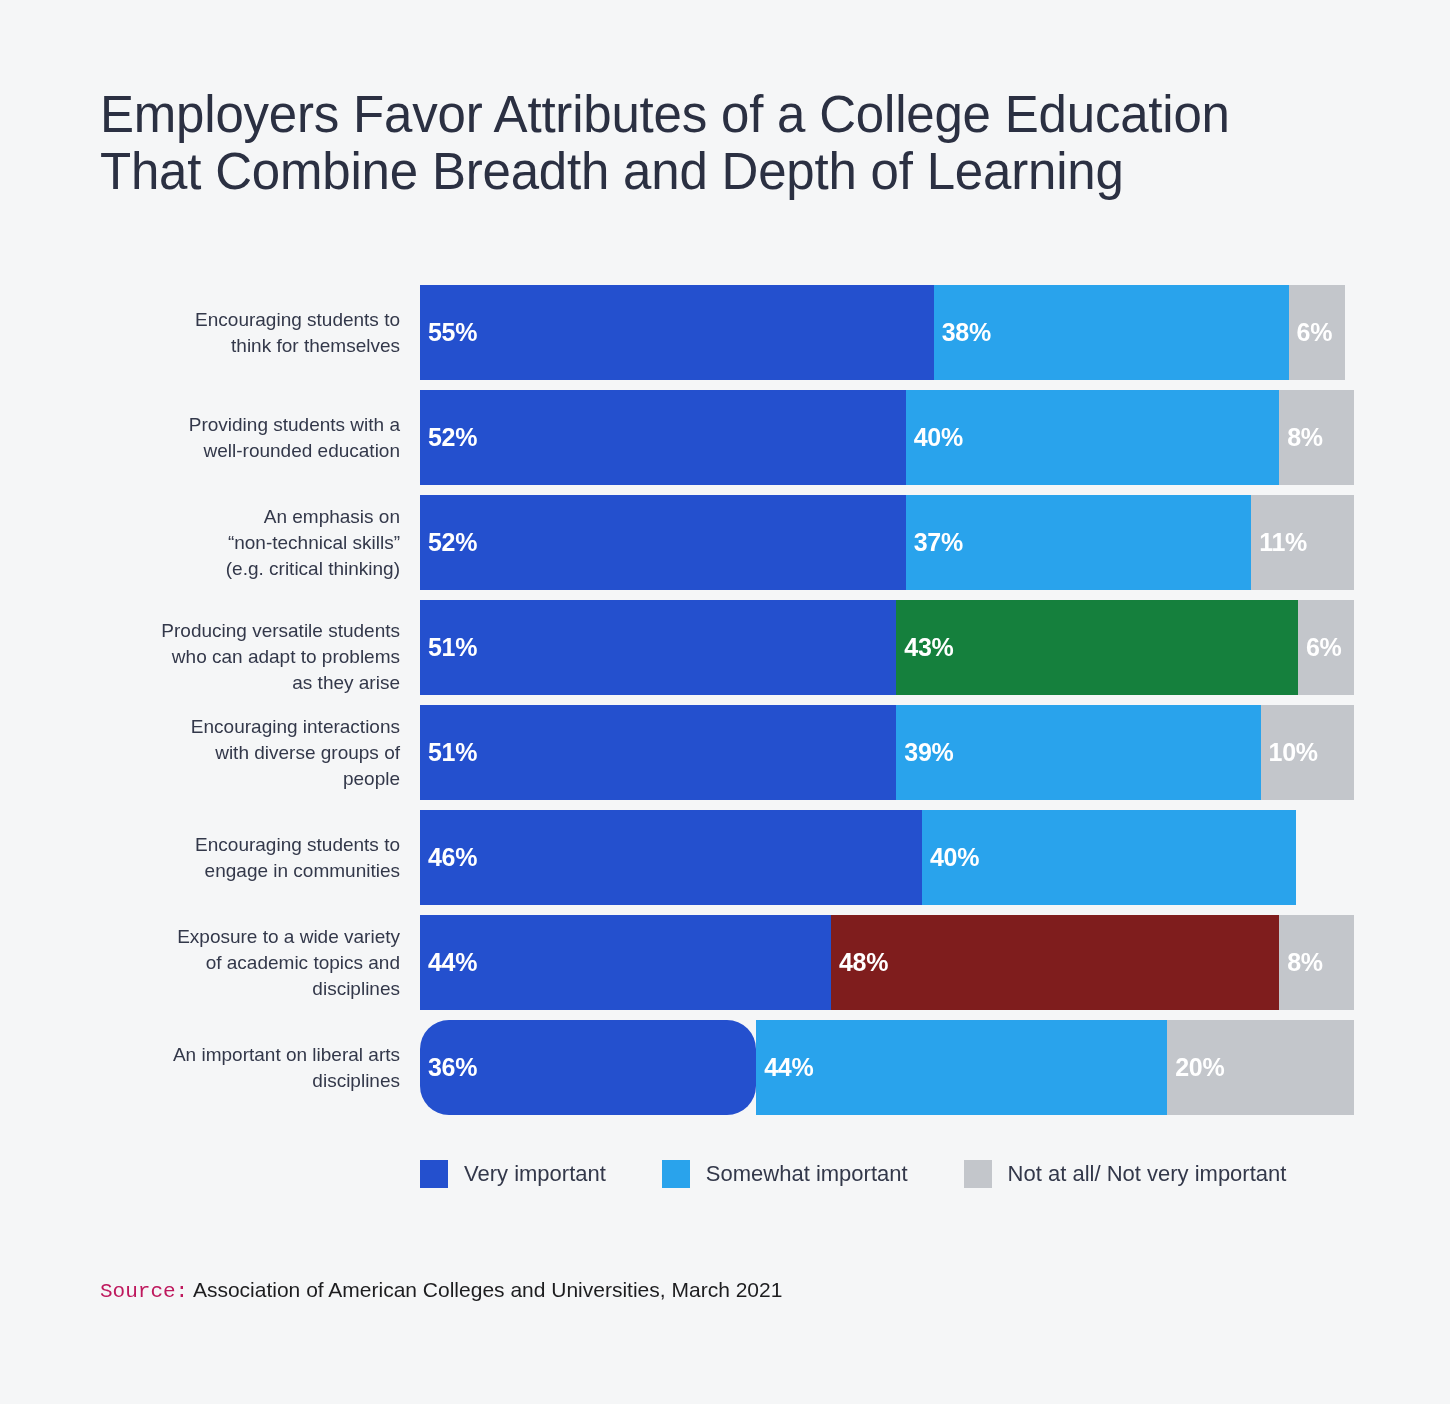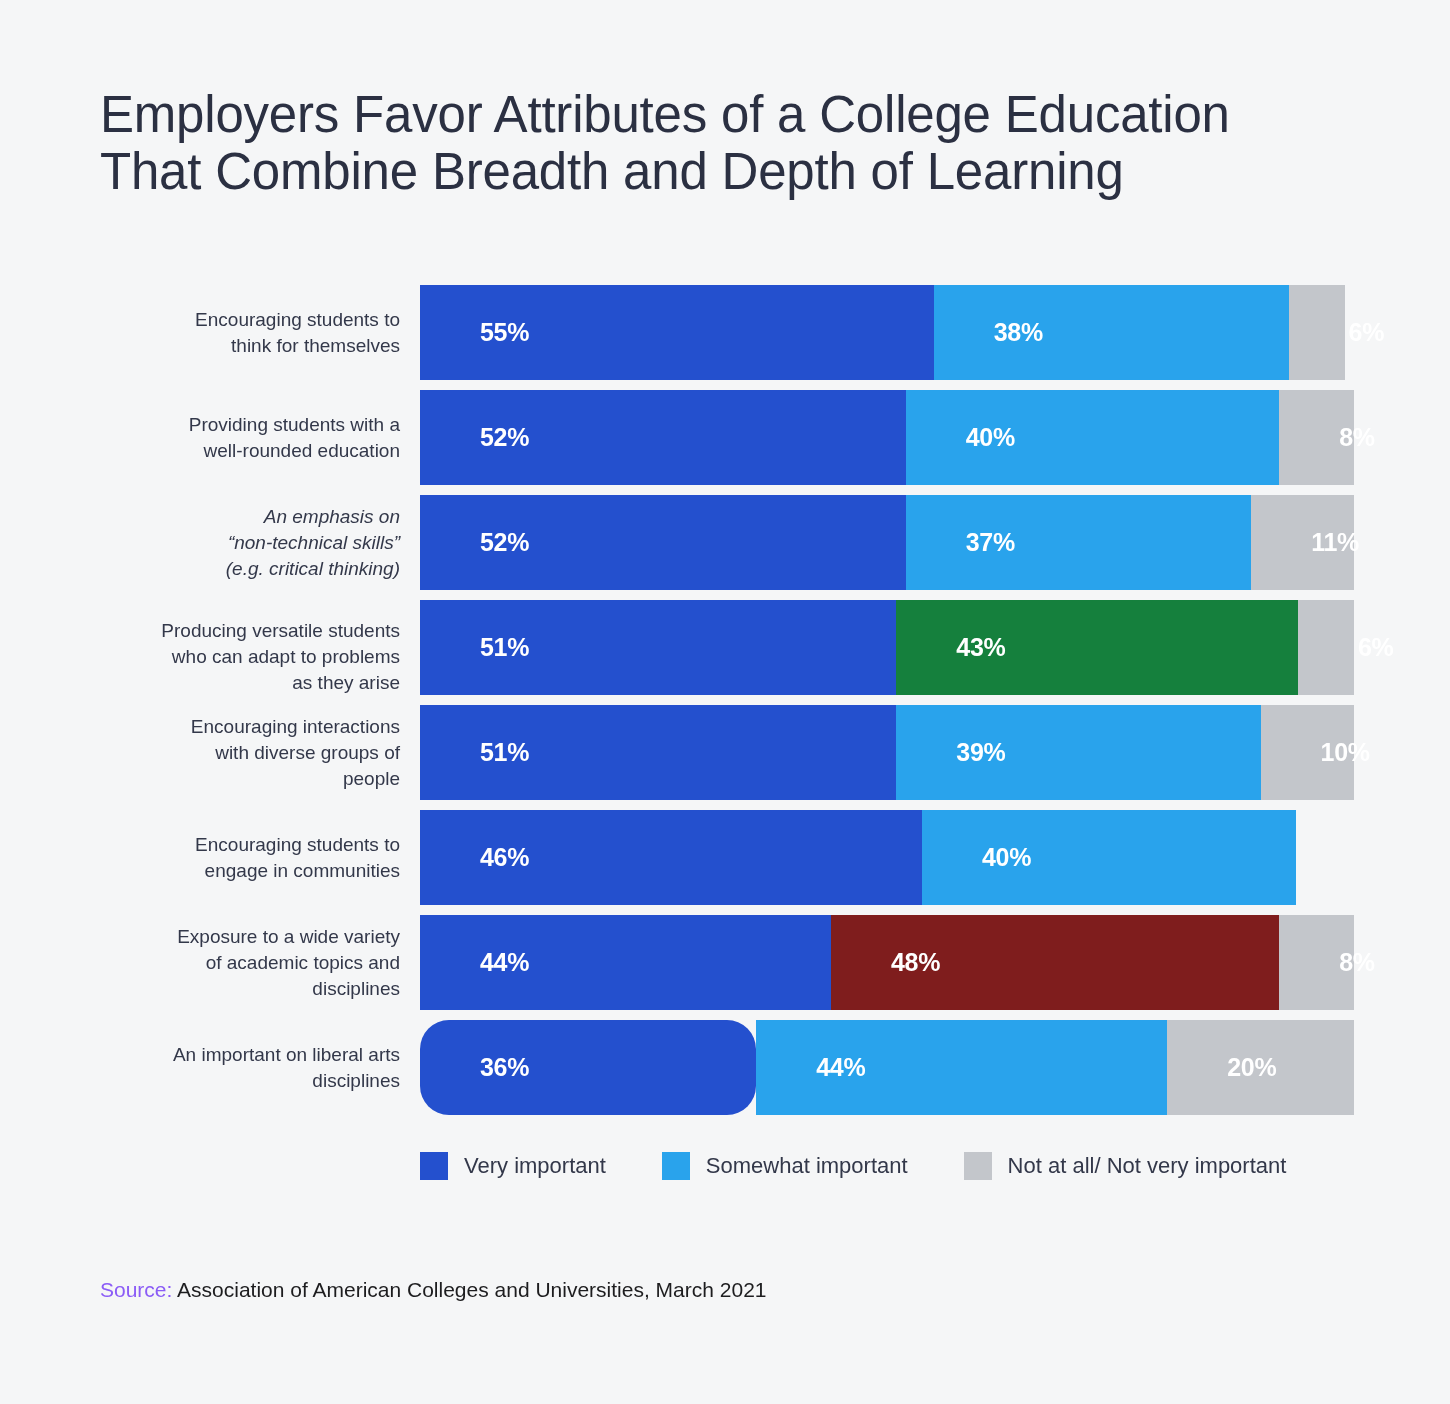--- a/index.html
+++ b/index.html
@@ -63,35 +63,34 @@
   .seg {
     height: 95px;
     display: flex;
     align-items: center;
     box-sizing: border-box;
   }
   .seg span {
     color: #ffffff;
     font-size: 25px;
     font-weight: 700;
-    padding-left: 16px;
+    padding-left: 8px;
     white-space: nowrap;
     letter-spacing: -0.3px;
-    margin-left: 44px;
   }
   .seg-0 { background: #2450ce; }
   .seg-1 { background: #29a3ec; }
   .seg-2 { background: #c3c6cb; }
 
   .legend {
     position: absolute;
     left: 420px;
     top: 1152px;
     display: flex;
-    align-items: flex-start;
+    align-items: flex-end;
     height: 36px;
   }
   .legend-item {
     display: flex;
     align-items: center;
     margin-right: 56px;
   }
   .legend-swatch {
     width: 28px;
     height: 28px;
@@ -104,21 +103,22 @@
     white-space: nowrap;
   }
   .source {
     position: absolute;
     left: 100px;
     top: 1278px;
     font-size: 21px;
     white-space: nowrap;
   }
   .source-label {
-    color: #8b5cf6;
+    color: #be185d;
+    font-family: Liberation Mono, monospace;
   }
   .source-value {
     color: #1d1d1f;
   }
 </style>
 </head>
 <body>
 
 <div class="page">
 
@@ -153,21 +153,21 @@
           </div>
           <div class="seg seg-1" style="width: 373.6px; background: rgb(41, 163, 236);">
             <span>40%</span>
           </div>
           <div class="seg seg-2" style="width: 74.72px; background: rgb(195, 198, 203);">
             <span>8%</span>
           </div>
         </div>
       </div>
       <div class="row" style="top: 495px; height: 95px;">
-        <div class="cat-label" style="top: 9px; font-style: italic;">
+        <div class="cat-label" style="top: 9px;">
           <div>An emphasis on</div>
           <div>“non-technical skills”</div>
           <div>(e.g. critical thinking)</div>
         </div>
         <div class="bar">
           <div class="seg seg-0" style="width: 485.68px; background: rgb(36, 80, 206);">
             <span>52%</span>
           </div>
           <div class="seg seg-1" style="width: 345.58px; background: rgb(41, 163, 236);">
             <span>37%</span>

